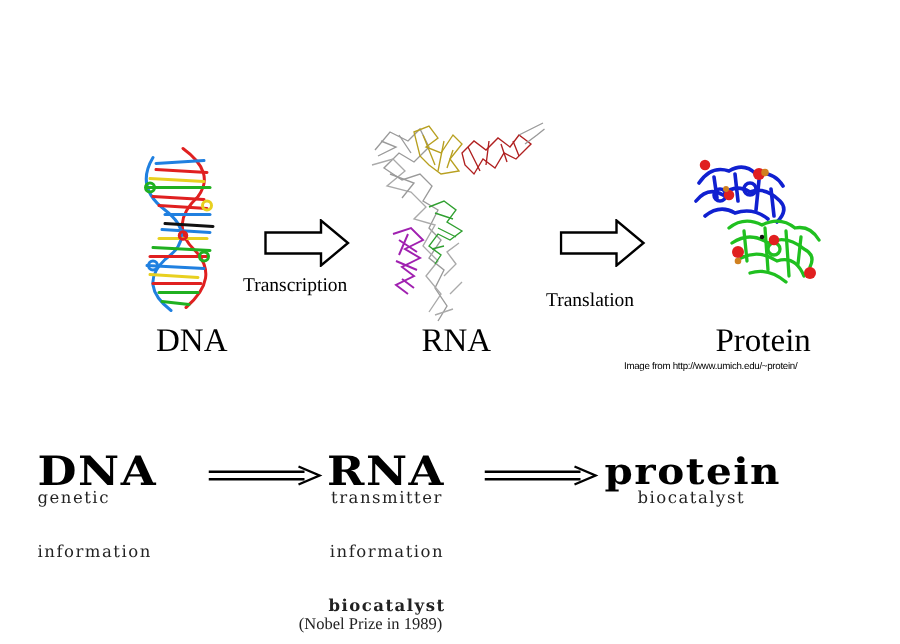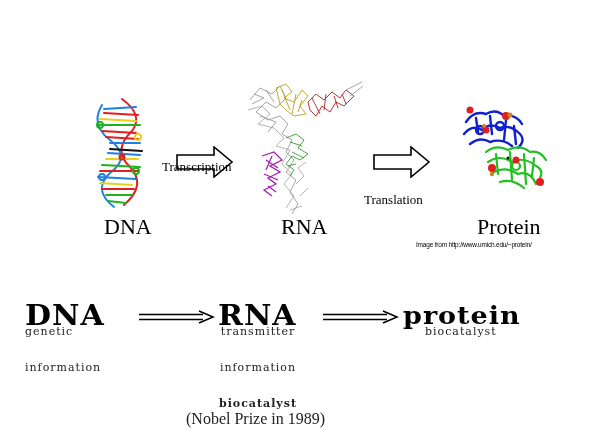--- a/index.html
+++ b/index.html
@@ -4,21 +4,21 @@
 <style>
   html, body { margin:0; padding:0; background:#ffffff; }
   body { width:600px; height:429px; position:relative; overflow:hidden; font-family:"Liberation Serif", serif; color:#000; }
   .abs { position:absolute; }
   .big-label { font-family:"Liberation Serif", serif; font-size:22px; line-height:22px; }
   .step-label { font-family:"Liberation Serif", serif; font-size:13px; line-height:14px; }
   .credit { font-family:"Liberation Sans", sans-serif; font-size:6.5px; letter-spacing:-0.2px; }
   .hollow-arrow { position:absolute; }
   .bottom-title { font-family:"DejaVu Serif", serif; font-weight:bold; font-size:30px; line-height:30px; letter-spacing:1px; transform:scaleY(0.9); transform-origin:left top; }
   .bottom-sub { font-family:"DejaVu Serif", serif; font-size:11px; line-height:12px; color:#222; letter-spacing:1px;margin-top:24px; }
-  .nobel { font-family:"Liberation Serif", serif; font-size:16px; color:#222; }
+  .nobel { font-family:"Liberation Serif", serif; font-size:11px; color:#222; }
 </style>
 </head>
 <body>
 
 <div class="abs" style="left:92px;top:95px;width:62px;height:115px;">
   <svg width="62" height="115" viewBox="0 0 62 115">
     <g stroke-width="2" fill="none" stroke-linecap="round">
 
       <path d="M30 4 Q52 20 40 36 Q20 55 38 72 Q55 90 32 110" stroke="#e02020"></path>
       <path d="M10 10 Q-2 30 18 45 Q40 62 18 78 Q0 95 22 112" stroke="#2080e0"></path>
@@ -48,21 +48,21 @@
       <circle cx="30" cy="62" r="2.5" stroke="#e02020"></circle>
     </g>
   </svg>
 </div>
 
 <div class="hollow-arrow" style="left:176px;top:146px;width:58px;height:32px;">
   <svg width="58" height="32" viewBox="0 0 58 32">
     <path d="M1 9 H38 V1 L56 16 L38 31 V23 H1 Z" fill="#fff" stroke="#000" stroke-width="1.6"></path>
   </svg>
 </div>
-<div class="abs step-label" style="left:162px;top:160px;">Transcription</div>
+<div class="abs step-label" style="left:162px;top:183px;">Transcription</div>
 
 <div class="abs" style="left:246px;top:80px;width:118px;height:140px;">
   <svg width="118" height="140" viewBox="0 0 118 140">
     <g fill="none" stroke-width="0.9">
 
       <path d="M4 20 L14 8 L26 14 L34 6 L40 18 L30 28 L20 22 L10 32 L22 40 L34 36 L42 44 L36 54 L46 60 L40 72 L48 80 L40 92 L50 100 L44 112 L52 124 L46 134" stroke="#9a9a9a"></path>
       <path d="M2 30 L16 26 L24 34 L12 44 L28 48 L38 58 L30 66 L44 70 L36 84 L46 94 L38 104 L48 116 L40 128" stroke="#aaaaaa"></path>
       <path d="M8 14 L18 18 L6 24 M20 10 L28 22 M14 36 L30 42 L22 52" stroke="#9a9a9a"></path>
       <path d="M50 104 L58 96 L52 88 L60 82 M54 116 L62 108 M44 130 L56 126" stroke="#aaaaaa"></path>
 

